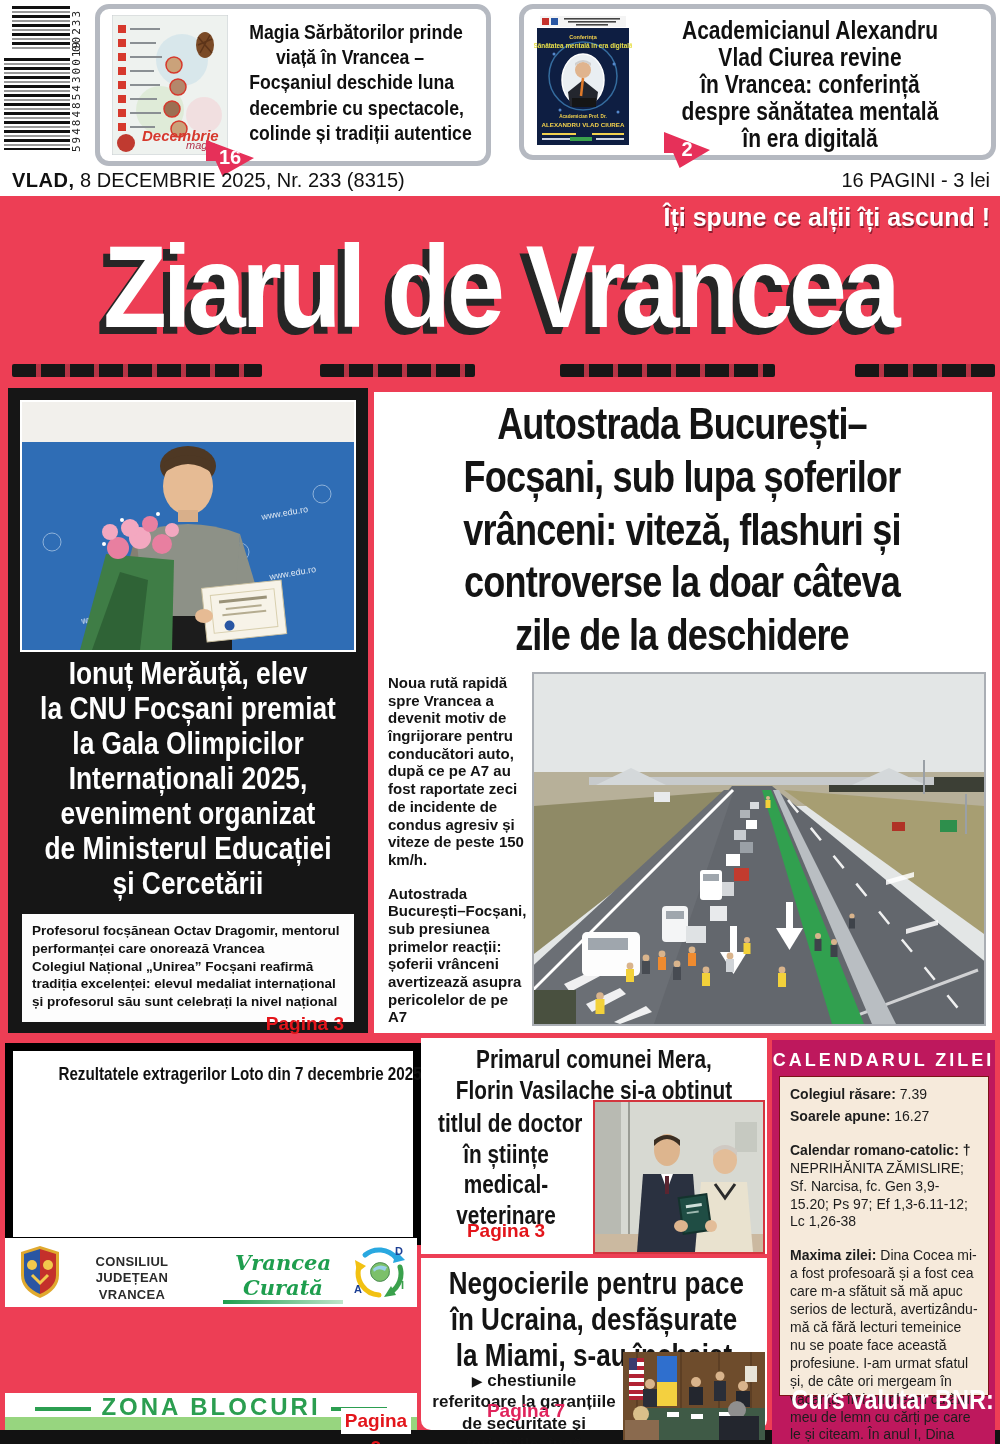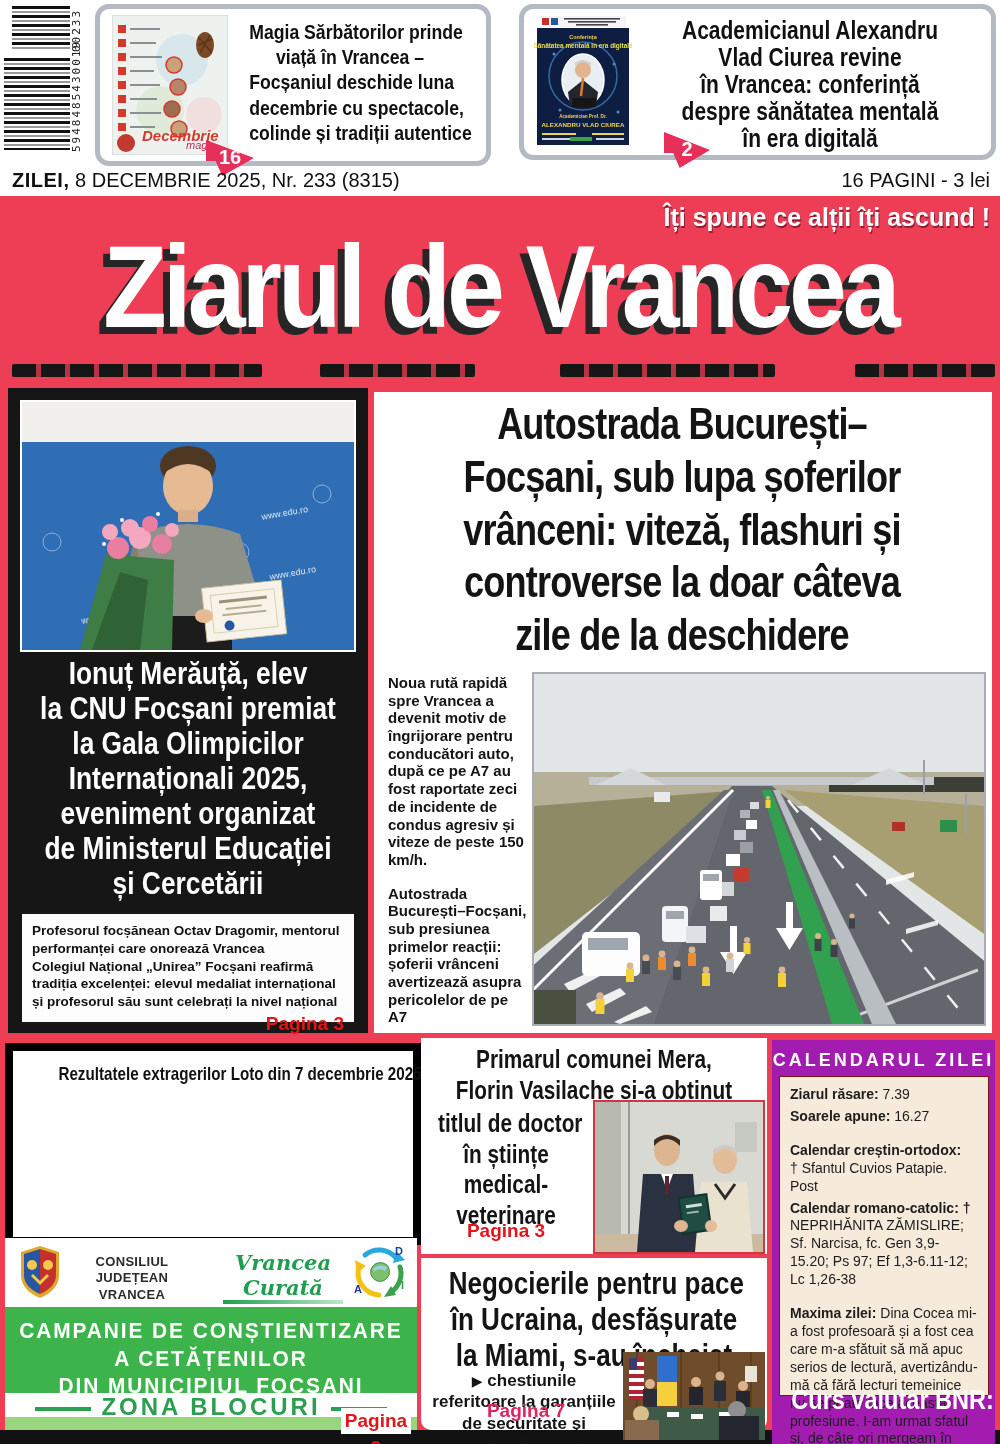--- a/index.html
+++ b/index.html
@@ -46,21 +46,21 @@
   .brandline{height:4px;background:linear-gradient(90deg,#1E9E4E,#bfe6cb);}
   .greenbanner{background:#3CB44B;color:#fff;font-weight:bold;font-size:22px;letter-spacing:2px;text-align:center;}
   .zona{color:#2B9E50;font-weight:bold;font-size:24px;letter-spacing:3px;white-space:nowrap;}
   .zrule{display:inline-block;width:56px;height:4px;background:#2B9E50;vertical-align:middle;margin:0 10px 4px 10px;}
   
   .mera-hl{font-size:26px;line-height:1.18;color:#141414;--sx:.8;}
   .ukr-hl{font-size:31px;line-height:1.16;color:#141414;--sx:.84;}
   .bullet{font-size:17px;font-weight:bold;color:#141414;line-height:1.25;text-align:center;}
   .tri{font-family:"DejaVu Sans",sans-serif;font-size:14px;}
   
-  .sidebar{background:#a21caf;}
+  .sidebar{background:#be185d;}
   .cal-title{color:#fff;font-weight:bold;font-size:18px;letter-spacing:3px;text-align:center;}
   .creambox{background:#F6EADB;border:1px solid #7c1416;color:#1d1d1d;font-size:14px;line-height:1.28;padding:9px 10px;}
   .creambox p{margin:0 0 4px 0;}
   .creambox .gap{height:12px;}
   .creambox b{font-weight:bold;}
   .curs-title{color:#fff;font-weight:bold;font-size:28px;text-align:center;--sx:.84;}
   .rate{color:#fff;font-weight:bold;font-size:21px;text-align:center;line-height:1.35;}
   .arrow{font-family:"DejaVu Sans",sans-serif;margin-right:6px;}
   .blackbar{background:#121212;}
   .chip{background:#fff;text-align:center;}
@@ -157,21 +157,21 @@
       <div class="hline">Academicianul Alexandru</div>
       <div class="hline">Vlad Ciurea revine</div>
       <div class="hline">în Vrancea: conferință</div>
       <div class="hline">despre sănătatea mentală</div>
       <div class="hline">în era digitală</div>
     </div>
   </div>
   <div class="abs marker" style="left:664px;top:132px;width:46px;height:36px;font-size:20px;line-height:34px;">2</div>
 
   <div class="abs dateline" style="left:12px;top:169px;">
-    <b>ZILEI,</b>
+    <b>VLAD,</b>
     <span>8 DECEMBRIE 2025, Nr. 233 (8315)</span>
   </div>
   <div class="abs dateline" style="right:10px;top:169px;margin-left:34px;">16 PAGINI - 3 lei</div>
 
   <div class="abs tagline" style="left:560px;top:203px;width:430px;">Îți spune ce alții îți ascund !</div>
   <div class="abs mast" style="left:0;top:228px;">Ziarul de Vrancea</div>
   <div class="abs redact" style="left:12px;top:364px;width:250px;"></div>
   <div class="abs redact" style="left:320px;top:364px;width:155px;"></div>
   <div class="abs redact" style="left:560px;top:364px;width:215px;"></div>
   <div class="abs redact" style="left:855px;top:364px;width:140px;"></div>
@@ -398,25 +398,20 @@
       <path d="M49,24 A22,22 0 0 1 40,49" fill="none" stroke="#3AA14C" stroke-width="5" stroke-linecap="round"></path>
       <polygon points="45,52 33,54 40,43" fill="#3AA14C"></polygon>
       <path d="M28,52 A22,22 0 0 1 8,24" fill="none" stroke="#F2C112" stroke-width="5" stroke-linecap="round"></path>
       <polygon points="6,30 4,17 15,23" fill="#F2C112"></polygon>
       <path d="M20,26 Q24,18 32,20 Q40,22 38,32 Q34,40 26,38 Q18,34 20,26 Z" fill="#7CC06A" stroke="#4A8A50"></path>
       <path d="M22,26 Q28,20 36,24 L34,28 Q27,24 23,29 Z" fill="#9AD0E8"></path>
       <text x="44" y="12" font-size="11" font-weight="bold" fill="#1C3F94">D</text>
       <text x="3" y="50" font-size="11" font-weight="bold" fill="#1C3F94">A</text>
       <text x="50" y="46" font-size="11" font-weight="bold" fill="#3AA14C">I</text>
     </svg>
-  </div>
-  <div class="abs greenbanner" style="left:5px;top:1307px;width:412px;height:86px;padding-top:10px;box-sizing:border-box;line-height:1.25;">
-    <div class="hline" style="--sx:.95;">CAMPANIE DE CONȘTIENTIZARE</div>
-    <div class="hline" style="--sx:.95;">A CETĂȚENILOR</div>
-    <div class="hline" style="--sx:.95;">DIN MUNICIPIUL FOCȘANI</div>
   </div>
   <div class="abs whitebox" style="left:5px;top:1393px;width:412px;height:24px;text-align:center;">
     <span class="zrule"></span><span class="zona">ZONA BLOCURI</span><span class="zrule"></span>
   </div>
   <div class="abs" style="left:5px;top:1417px;width:412px;height:13px;background:#97D57F;"></div>
 
   <div class="abs blackbar" style="left:0;top:1430px;width:1000px;height:14px;"></div>
   <div class="abs chip" style="left:341px;top:1408px;width:70px;height:26px;line-height:26px;">
     <span class="pageref">Pagina 9</span>
   </div>
@@ -514,25 +509,23 @@
           <rect x="2" y="68" width="34" height="20" fill="#8A6A4E"></rect>
         <circle cx="114" cy="58" r="9" fill="#8f8f8f"></circle>
           <rect x="96" y="64" width="40" height="24" fill="#23262E"></rect>
       </g>
     </svg>
   </div>
 
   <div class="abs sidebar" style="left:772px;top:1040px;width:223px;height:404px;">
     <div class="cal-title" style="margin-top:10px;">CALENDARUL  ZILEI</div>
     <div class="abs creambox" style="left:7px;top:36px;width:188px;height:300px;">
-      <p><b>Ziarul răsare:</b> <span>7.39</span></p>
+      <p><b>Colegiul răsare:</b> <span>7.39</span></p>
       <p><b>Soarele apune:</b> <span>16.27</span></p>
       <div class="gap"></div>
-      <p><b>Calendar creștin-ortodox:</b><br>
-         <span>†  Sfantul Cuvios Patapie. Post</span></p>
       <p><b>Calendar romano-catolic: †</b><br>
          <span>NEPRIHĂNITA ZĂMISLIRE; Sf. Narcisa, fc. Gen 3,9-15.20; Ps 97; Ef 1,3-6.11-12; Lc 1,26-38</span></p>
       <div class="gap"></div>
       <p><b>Maxima zilei:</b>
          <span>Dina Cocea mi-a fost profesoară și a fost cea care m-a sfătuit să mă apuc serios de lectură, avertizându-mă că fără lecturi temeinice nu se poate face această profesiune. I-am urmat sfatul și, de câte ori mergeam în vacanță, îmi umpleam cufărul meu de lemn cu cărți pe care le și citeam. În anul I, Dina Cocea mi-a fost « călăuză »</span>
          </p>
     </div>
     <div class="abs" style="left:0;top:344px;width:223px;">
       <div class="curs-title">
         <span class="hline" style="display:inline-block;transform:scaleX(.84);">Curs valutar BNR:</span>

